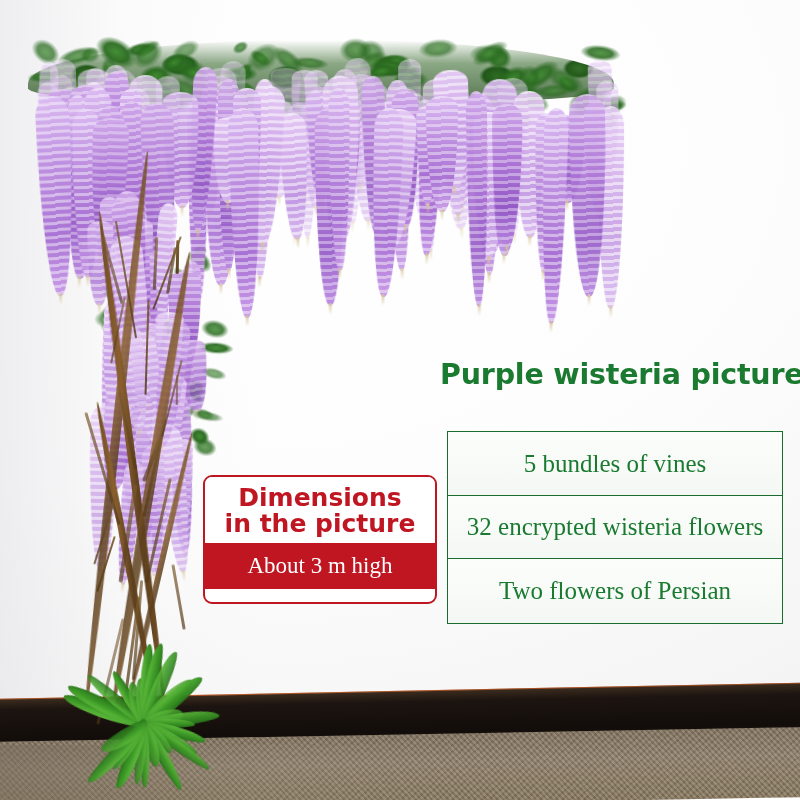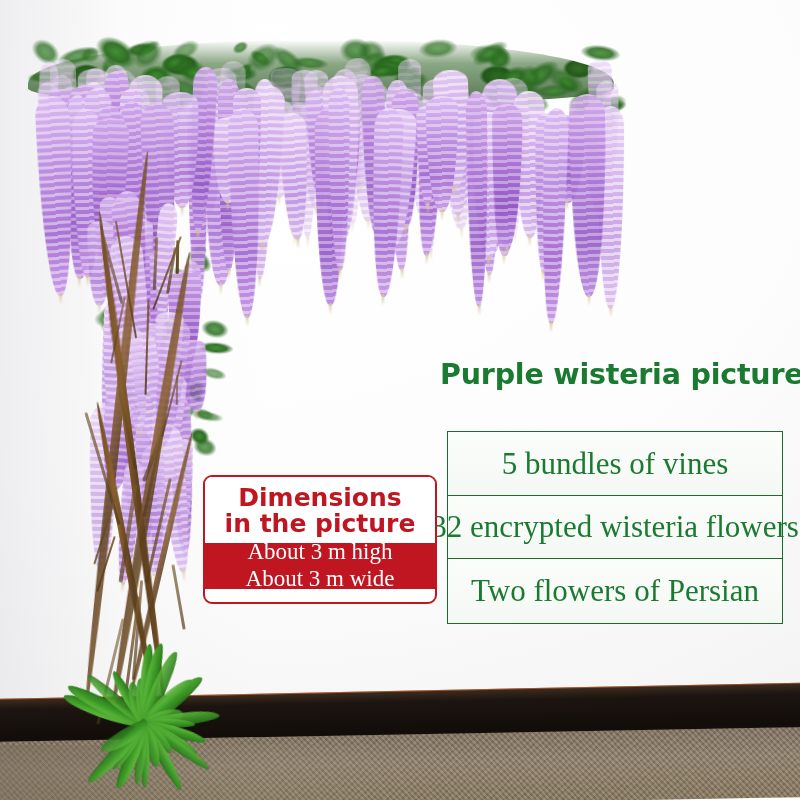--- a/index.html
+++ b/index.html
@@ -167,21 +167,21 @@
     display: flex;
     align-items: center;
     justify-content: center;
     border-bottom: 1.5px solid #1a6b2e;
     box-sizing: border-box;
     background: linear-gradient(180deg, #fbfdfb 0%, #f4f8f4 100%);
   }
   .spec-row:last-child { border-bottom: none; }
   .spec-row span {
     font-family: "Liberation Serif", serif;
-    font-size: 31px;
+    font-size: 25px;
     color: #1a7a30;
     line-height: 1;
     white-space: nowrap;
   }
 
   
   .dim-badge {
     position: absolute;
     left: 203px; top: 475px;
     width: 234px; height: 129px;
@@ -585,17 +585,16 @@
     </div>
   </div>
 
   <div class="dim-badge">
     <div class="dim-top">
       <div>Dimensions</div>
       <div>in the picture</div>
     </div>
     <div class="dim-bot">
       <div>About 3 m high</div>
-      <div>About 3 m wide</div>
     </div>
   </div>
 
 </div>
 
 </body></html>

